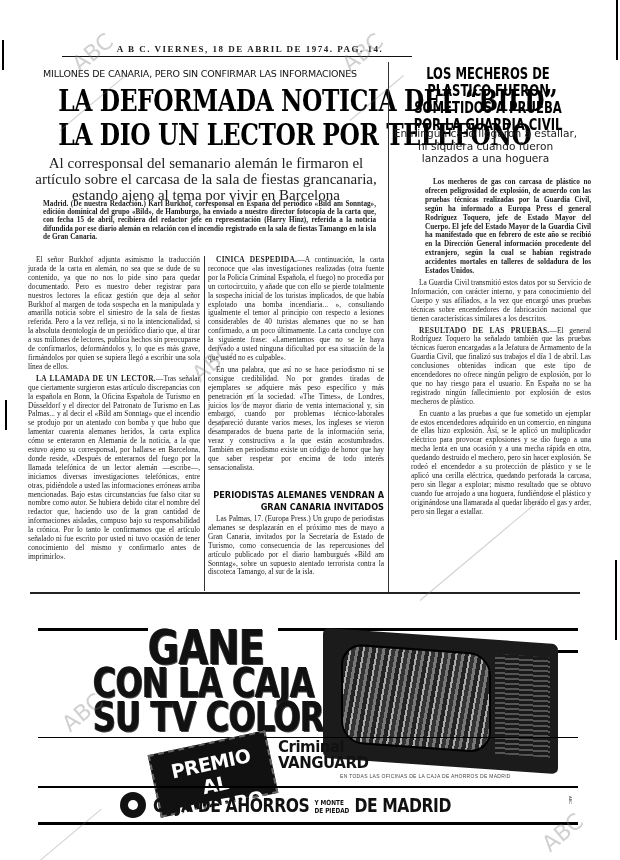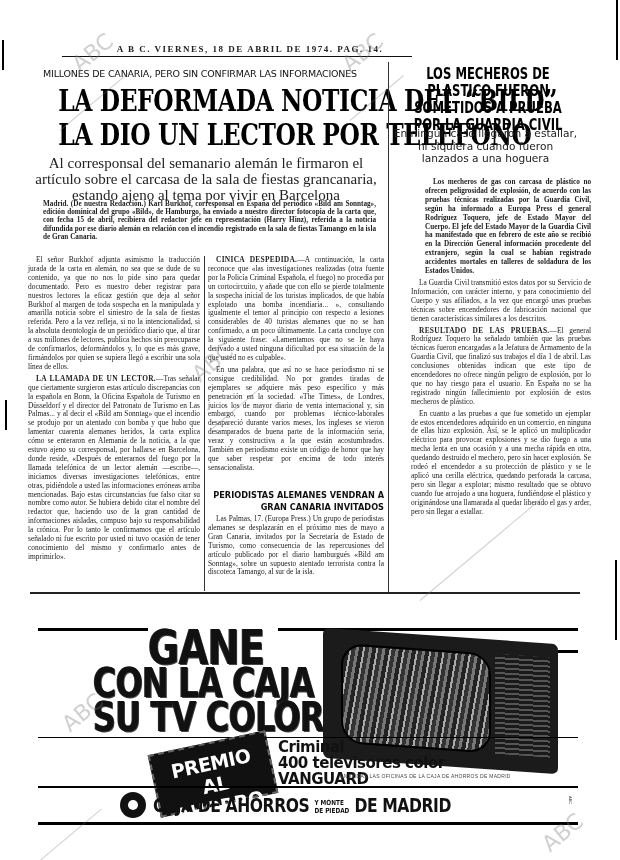--- a/index.html
+++ b/index.html
@@ -106,21 +106,20 @@
     <div class="tv-side"></div>
   </div>
 
   <div class="ad-thin" style="left:0; top:113px; width:540px;"></div>
   <div class="premio">
     <div>PREMIO</div>
     <div>AL AHORRO</div>
   </div>
   <div class="sorteamos">
     <div>Criminal</div>
-    <div>400 televisores color</div>
     <div>VANGUARD</div>
   </div>
   <div class="fineprint">EN TODAS LAS OFICINAS DE LA CAJA DE AHORROS DE MADRID</div>
   <div class="ad-thin" style="left:0; top:162px; width:540px; border-top-width:2px;"></div>
 
   <div class="logo"></div>
   <div class="caja">
     <span>CAJA DE AHORROS</span>
     <span class="small"><span>Y MONTE</span><br><span>DE PIEDAD</span></span>
     <span>DE MADRID</span>

